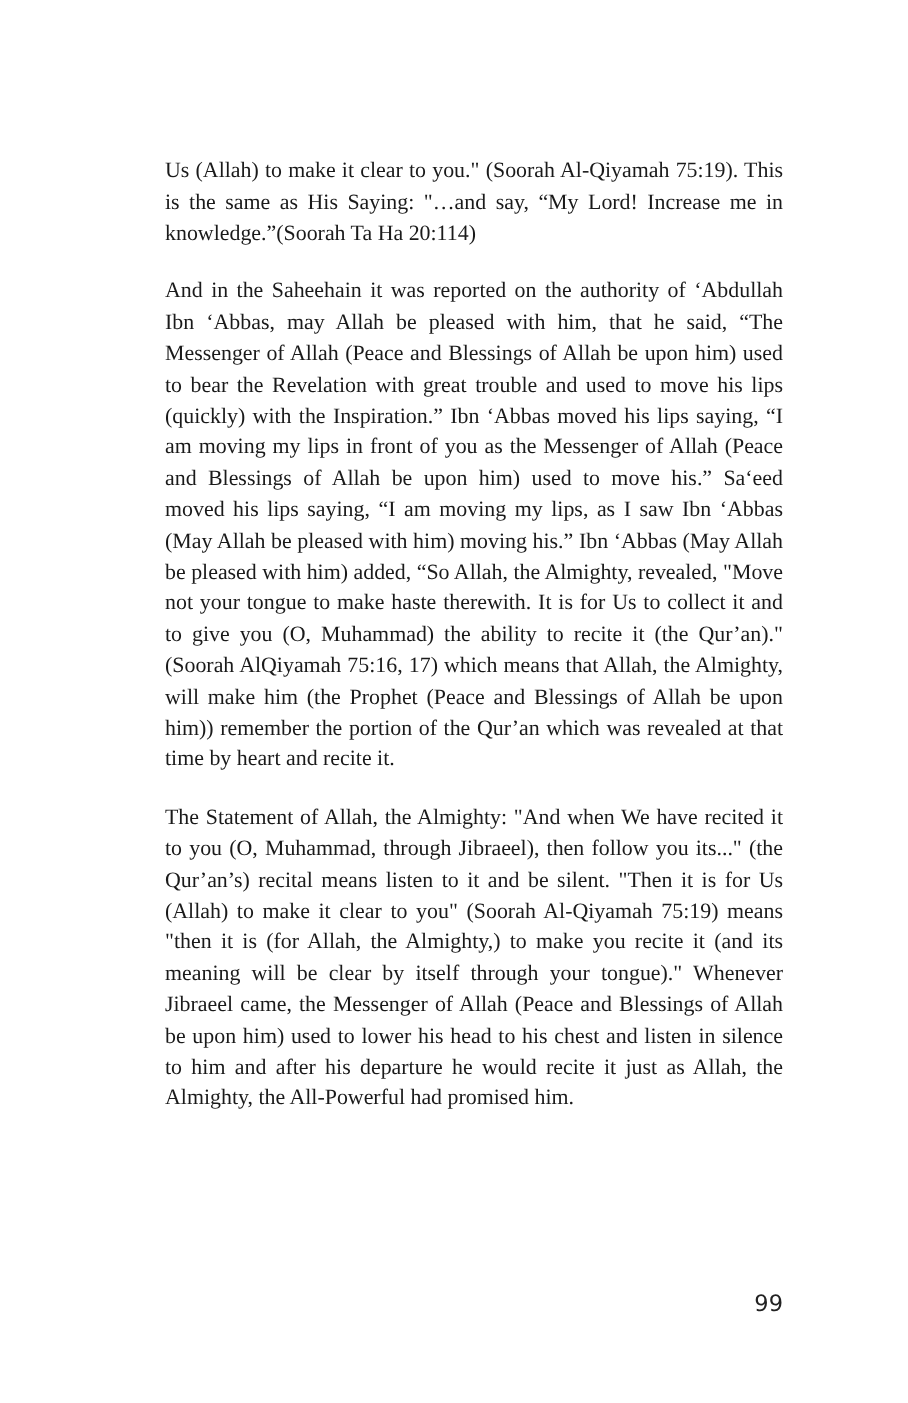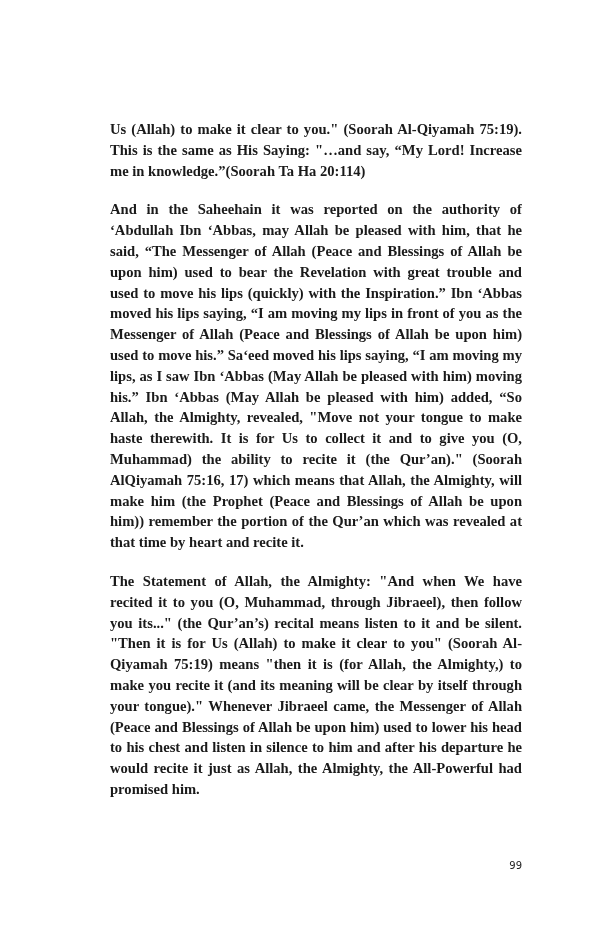--- a/index.html
+++ b/index.html
@@ -11,43 +11,42 @@
       width: 605px;
       height: 935px;
       position: relative;
       overflow: hidden;
       font-family: "Liberation Serif", serif;
       color: #1a1a1a;
     }
     .page {
       position: absolute;
       left: 110px;
-      top: 119px;
+      top: 104px;
       width: 412px;
-      font-weight: bold;
     }
     .para {
       margin: 0 0 18px 0;
       font-size: 14.6px;
       line-height: 20.8px;
       text-align: justify;
       text-align-last: left;
       hyphens: none;
     }
     .para.last-para {
       text-align-last: justify;
     }
     .page-number {
       position: absolute;
       left: 470px;
       top: 860px;
       width: 52px;
       text-align: right;
       font-family: "DejaVu Sans", sans-serif;
-      font-size: 10px;
+      font-size: 15px;
       color: #222;
     }
   </style>
 </head>
 <body>
 
 <div class="page">
   <p class="para">Us (Allah) to make it clear to you." (Soorah Al-Qiyamah 75:19). This is the same as His Saying: "…and say, “My Lord! Increase me in knowledge.”(Soorah Ta Ha 20:114)</p>
   <p class="para">And in the Saheehain it was reported on the authority of ‘Abdullah Ibn ‘Abbas, may Allah be pleased with him, that he said, “The Messenger of Allah (Peace and Blessings of Allah be upon him) used to bear the Revelation with great trouble and used to move his lips (quickly) with the Inspiration.” Ibn ‘Abbas moved his lips saying, “I am moving my lips in front of you as the Messenger of Allah (Peace and Blessings of Allah be upon him) used to move his.” Sa‘eed moved his lips saying, “I am moving my lips, as I saw Ibn ‘Abbas (May Allah be pleased with him) moving his.” Ibn ‘Abbas (May Allah be pleased with him) added, “So Allah, the Almighty, revealed, "Move not your tongue to make haste therewith. It is for Us to collect it and to give you (O, Muhammad) the ability to recite it (the Qur’an)." (Soorah AlQiyamah 75:16, 17) which means that Allah, the Almighty, will make him (the Prophet (Peace and Blessings of Allah be upon him)) remember the portion of the Qur’an which was revealed at that time by heart and recite it.</p>
   <p class="para">The Statement of Allah, the Almighty: "And when We have recited it to you (O, Muhammad, through Jibraeel), then follow you its..." (the Qur’an’s) recital means listen to it and be silent. "Then it is for Us (Allah) to make it clear to you" (Soorah Al-Qiyamah 75:19) means "then it is (for Allah, the Almighty,) to make you recite it (and its meaning will be clear by itself through your tongue)." Whenever Jibraeel came, the Messenger of Allah (Peace and Blessings of Allah be upon him) used to lower his head to his chest and listen in silence to him and after his departure he would recite it just as Allah, the Almighty, the All-Powerful had promised him.</p>

